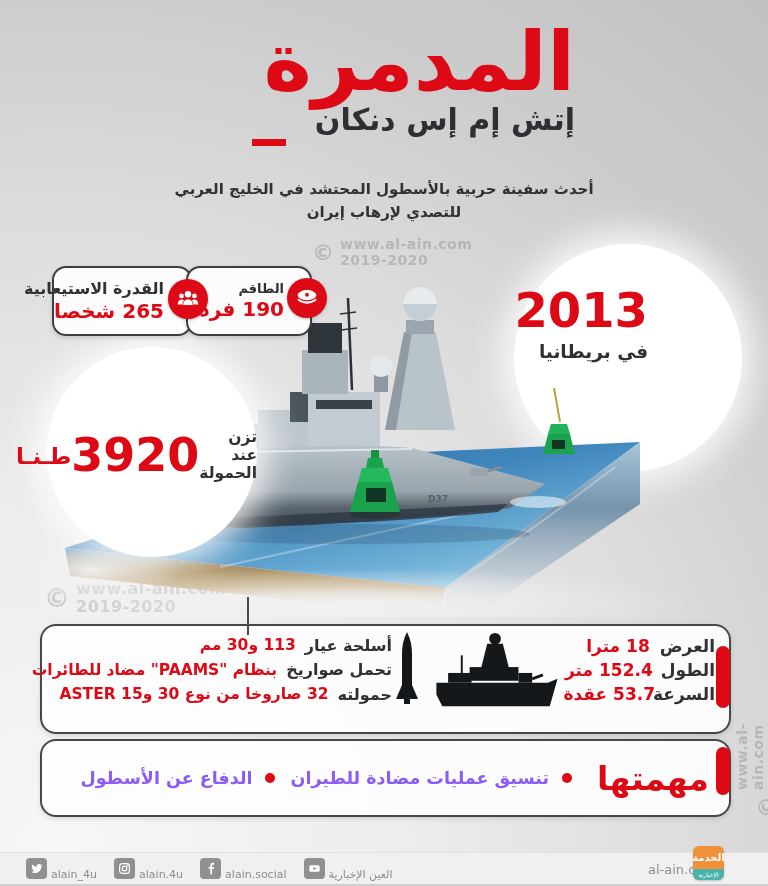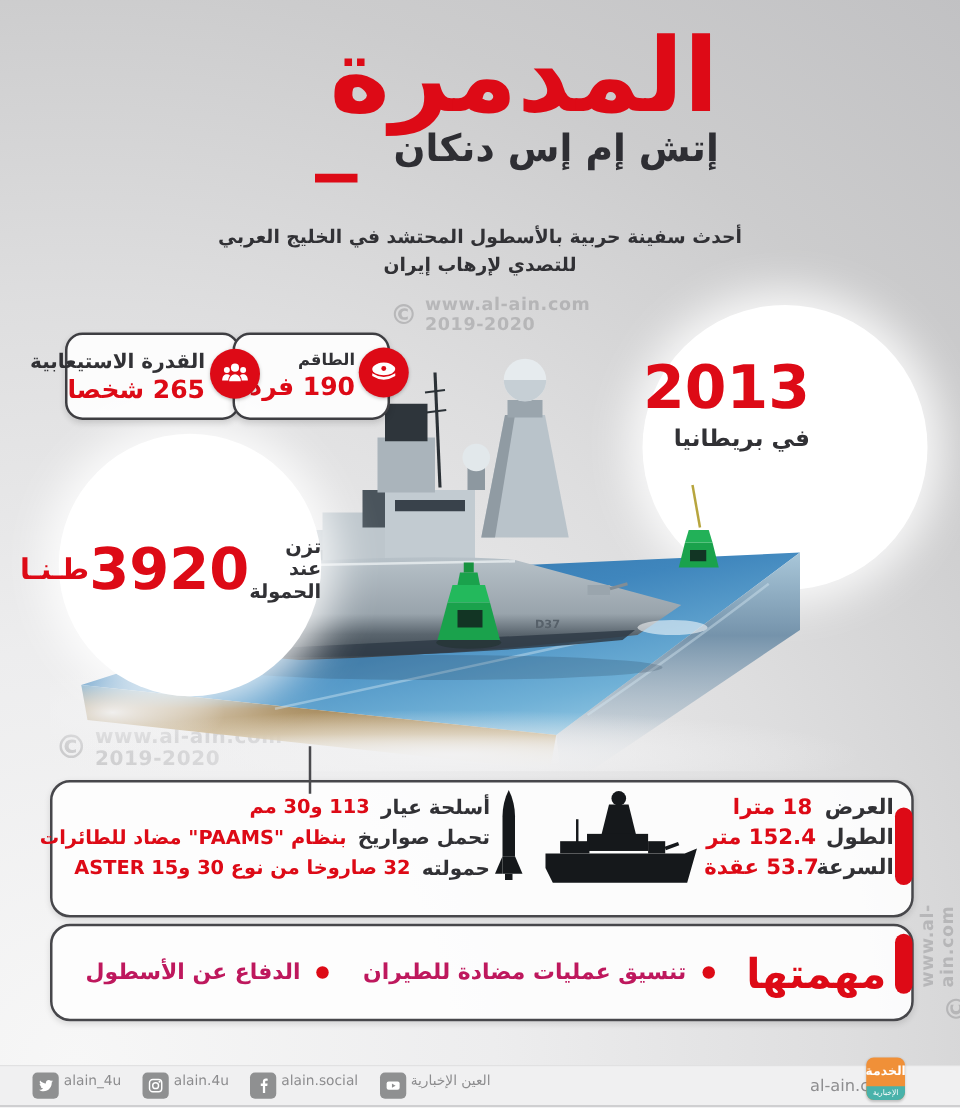--- a/index.html
+++ b/index.html
@@ -75,27 +75,27 @@
   .weapons .val{font-size:15.5px;font-weight:800;color:#dd0a16;white-space:nowrap;}
 
   #ship-silhouette{position:absolute;left:432px;top:628px;width:128px;height:86px;z-index:6;}
   #missile-silhouette{position:absolute;left:393px;top:631px;width:28px;height:76px;z-index:6;}
   #caliber-line{position:absolute;left:247px;top:597px;width:2px;height:38px;background:#4a4a4e;z-index:6;}
 
   .mission-content{position:absolute;inset:0;display:flex;align-items:center;direction:rtl;
     padding-right:20px;gap:13px;z-index:6;}
   .mission-title{font-size:33px;font-weight:800;color:#dd0a16;margin-left:12px;white-space:nowrap;}
   .bullet{width:10px;height:10px;border-radius:50%;background:#dd0a16;flex:0 0 auto;}
-  .mission-item{font-size:17.5px;font-weight:700;color:#be185d;white-space:nowrap;margin-left:14px;}
+  .mission-item{font-size:17.5px;font-weight:700;color:#8b5cf6;white-space:nowrap;margin-left:2px;}
 
   
   #footer{position:absolute;left:0;top:852px;width:768px;height:34px;background:#f0f0f1;
     border-top:1px solid rgba(0,0,0,0.06);z-index:8;}
   .social{position:absolute;left:26px;top:5px;display:flex;align-items:flex-end;gap:17px;}
-  .social-item{display:flex;align-items:flex-start;gap:4px;}
+  .social-item{display:flex;align-items:flex-end;gap:4px;}
   .sq{width:21px;height:21px;border-radius:4px;background:#8f9091;display:flex;align-items:center;justify-content:center;}
   .handle{font-size:11px;color:#8c8c8e;margin-bottom:-2px;white-space:nowrap;}
   .site{position:absolute;left:648px;top:9px;font-size:13px;color:#8e8e90;}
   .logo{position:absolute;left:693px;top:846px;width:31px;height:34px;background:#f09038;border-radius:6px;
     z-index:9;box-shadow:0 1px 2px rgba(0,0,0,0.2);overflow:hidden;display:flex;flex-direction:column;}
   .logo-name{flex:1;display:flex;align-items:center;justify-content:center;color:#fff;font-size:10px;font-weight:800;}
   .logo-tag{height:11px;background:#49b2aa;color:#fff;font-size:6px;display:flex;align-items:center;justify-content:center;}
   .bottom-line{position:absolute;left:0;top:884px;width:768px;height:2px;background:#cfcfd1;z-index:9;}
 </style>
 </head>

